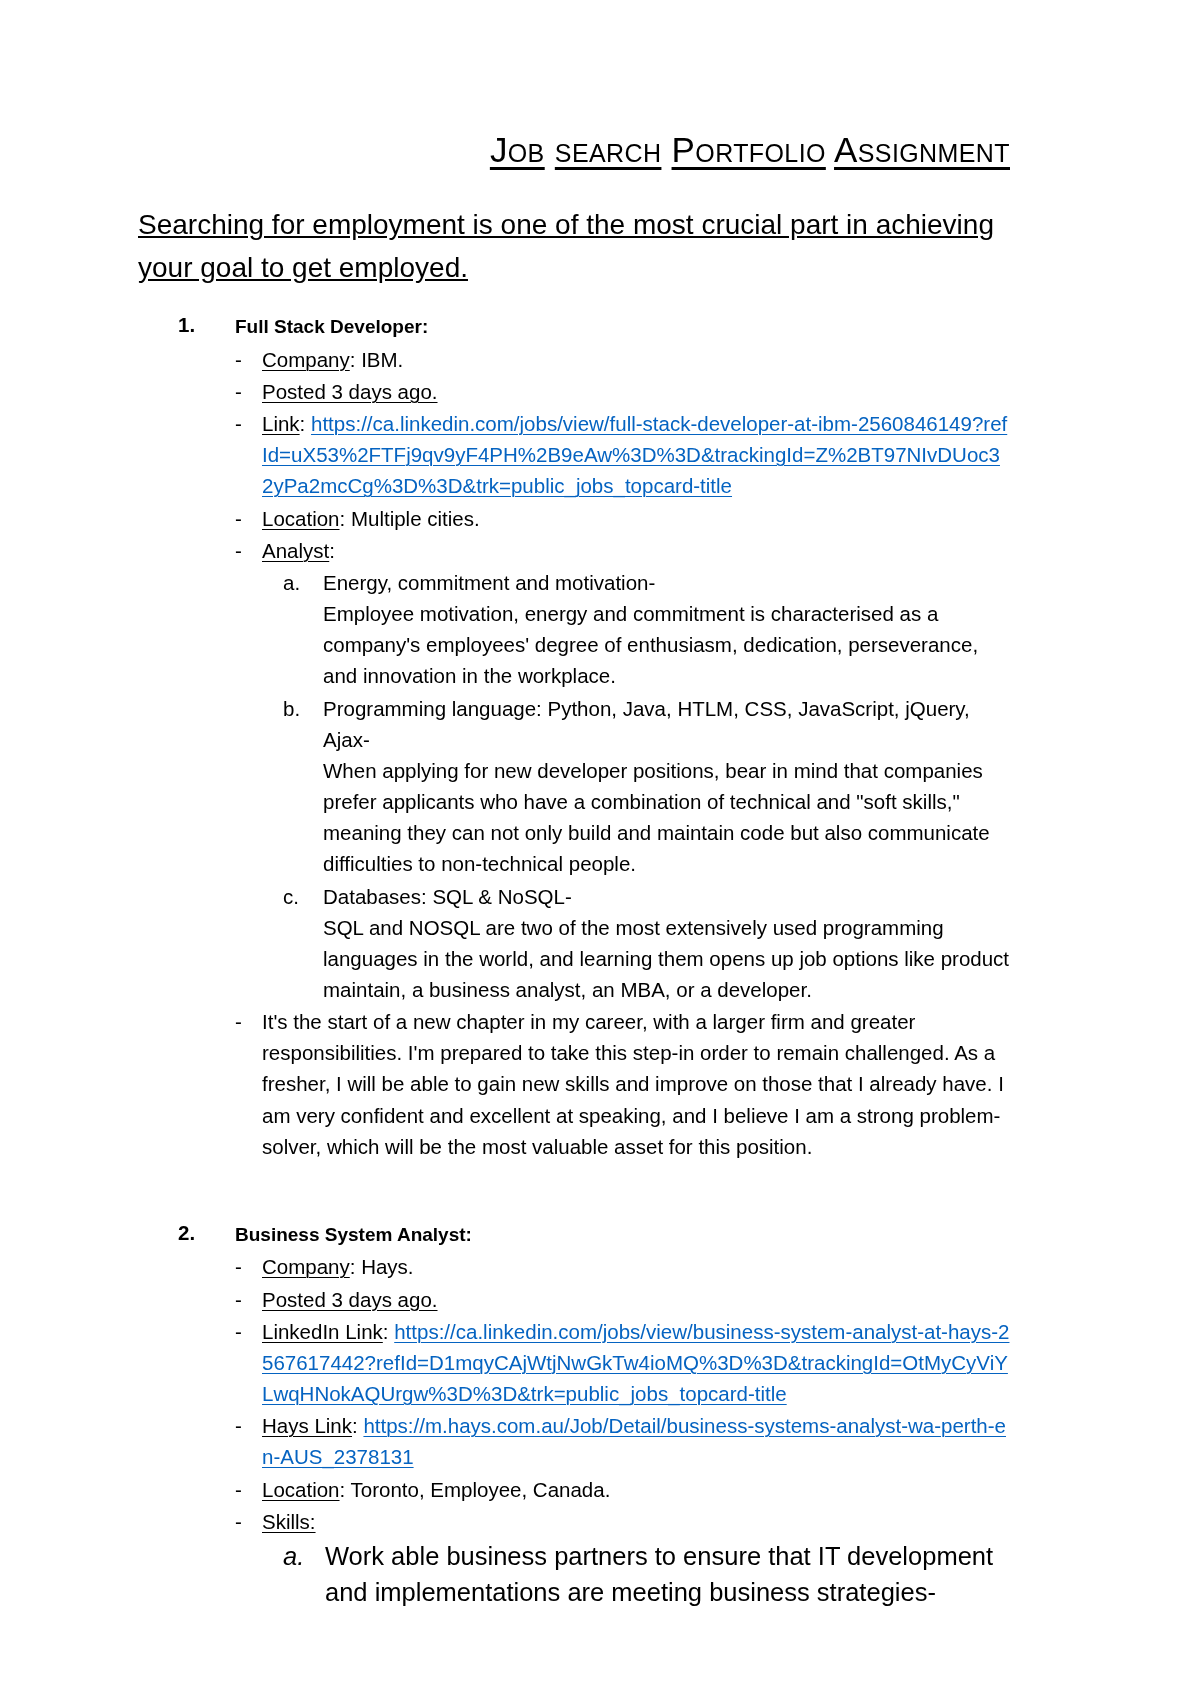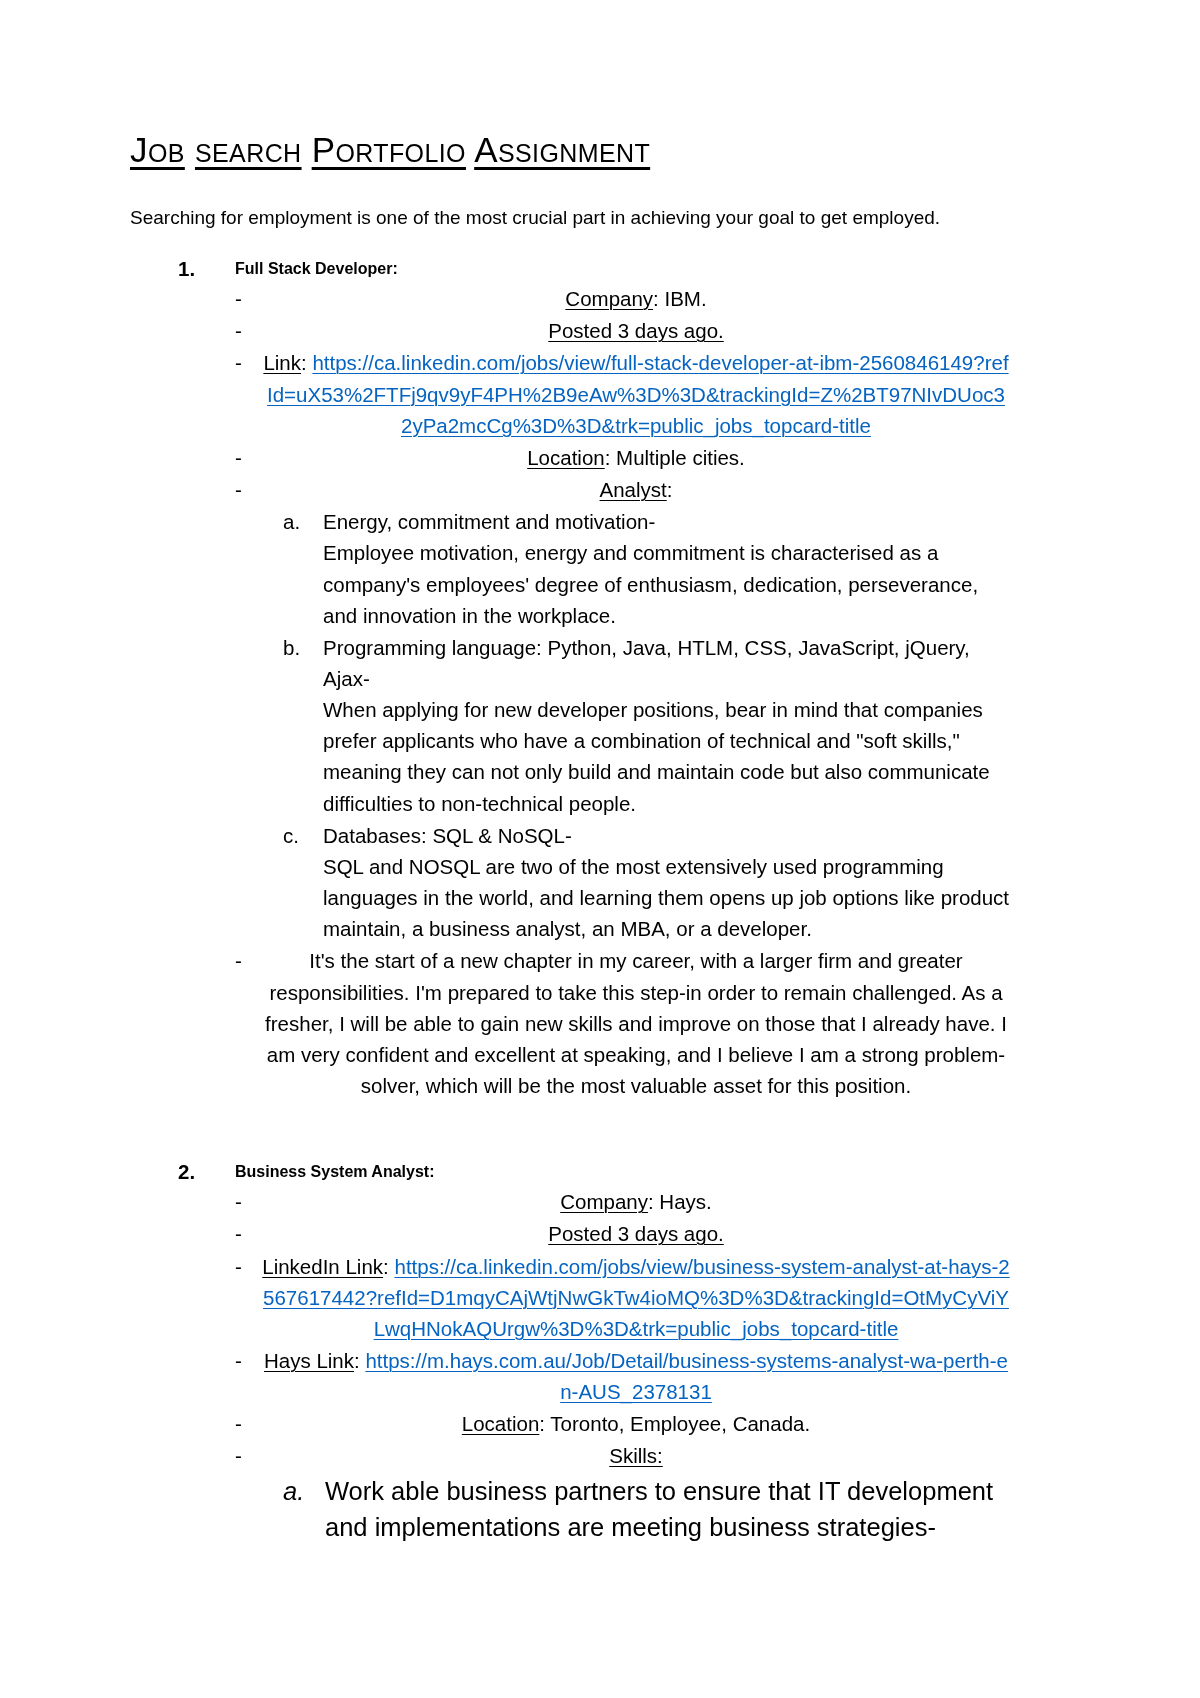--- a/index.html
+++ b/index.html
@@ -15,75 +15,75 @@
     position: relative;
     width: 1200px;
     height: 1698px;
     background: #ffffff;
     box-sizing: border-box;
     padding: 130px 190px 0 130px;
     overflow: hidden;
   }
   
   .doc-title {
-    text-align: left;
+    text-align: right;
     font-size: 35px;
     font-weight: 400;
     font-variant: small-caps;
     letter-spacing: 0.4px;
     margin: 0 0 34px 0;
     line-height: 1.15;
   }
   .doc-title .u {
     text-decoration: underline;
     text-underline-offset: 5px;
     text-decoration-thickness: 2.5px;
   }
   
   .para {
-    font-size: 19px;
+    font-size: 28px;
     line-height: 1.52;
-    margin: 0 0 21px 0;
+    margin: 0 0 21px 8px;
+    text-decoration: underline;
   }
   
   .lvl1 {
     position: relative;
     padding-left: 105px;
     margin-top: 24px;
   }
   .lvl1 > .marker {
     position: absolute;
     left: 48px;
     top: 0;
     font-size: 20.5px;
     font-weight: bold;
   }
   .job-title {
-    font-size: 16px;
+    font-size: 19px;
     font-weight: bold;
     line-height: 1.5;
     margin: 0 0 2px 0;
   }
   
   .lvl2 {
     position: relative;
     padding-left: 27px;
     margin: 0 0 1px 0;
     font-size: 20.5px;
     line-height: 1.52;
   }
   .lvl2 > .dash {
     position: absolute;
     left: 0;
     top: 0;
     font-size: 20.5px;
   }
   .lvl2 .body-text {
     display: block;
-    text-align: center;
   }
   
   .lvl3 {
     position: relative;
     padding-left: 40px;
     margin: 0 0 1px 0;
     font-size: 20.5px;
     line-height: 1.52;
     margin-left: 48px;
   }

